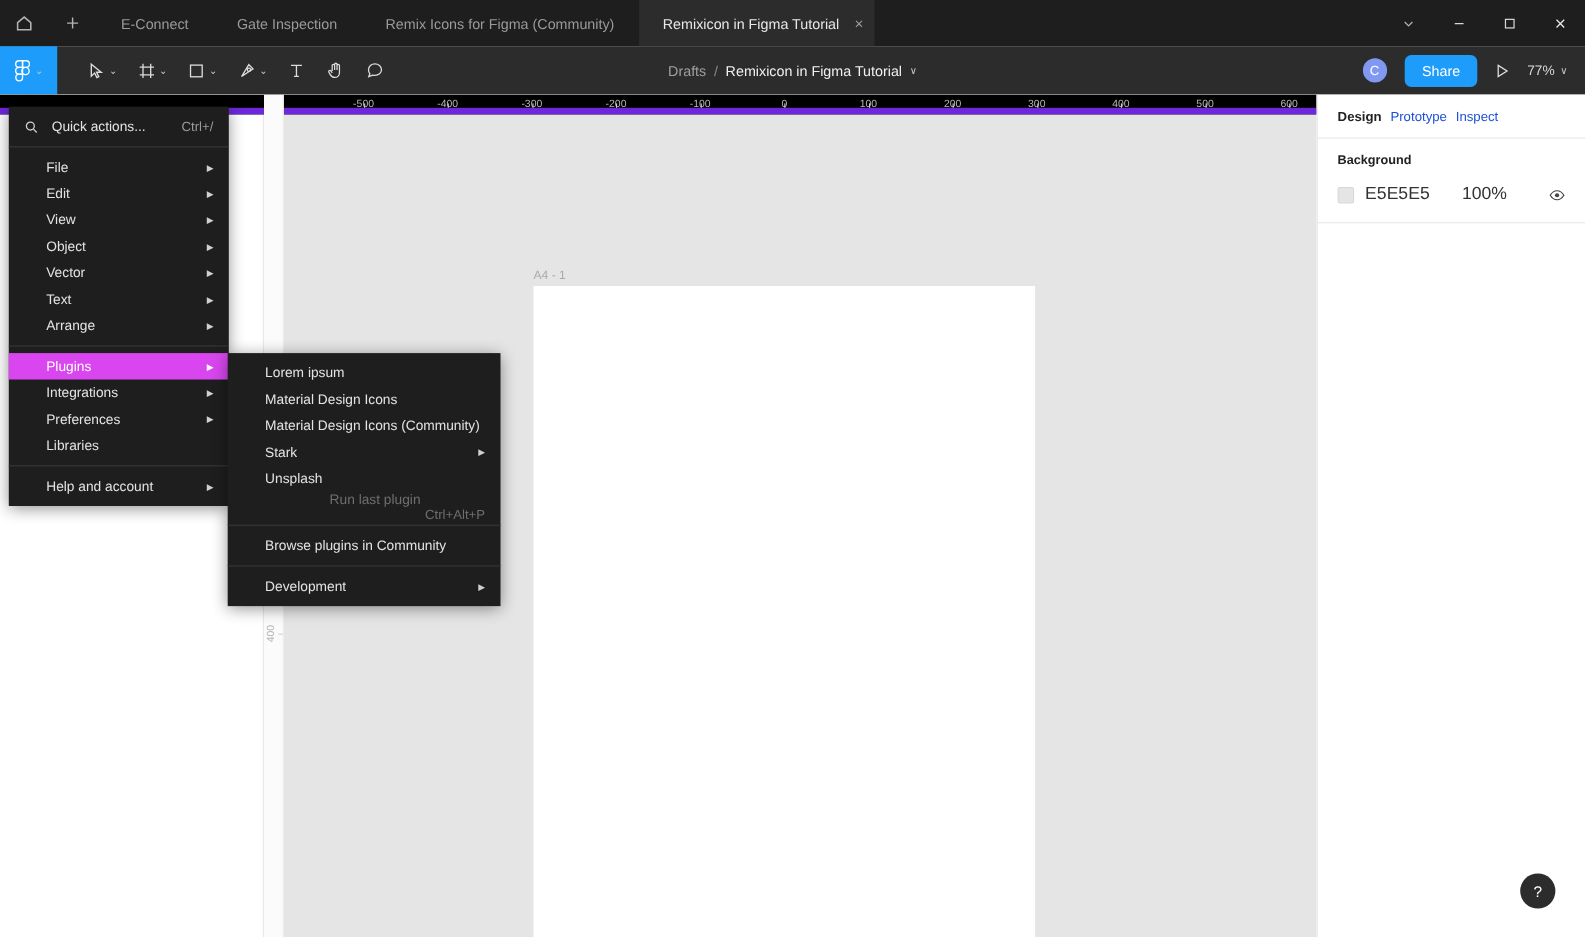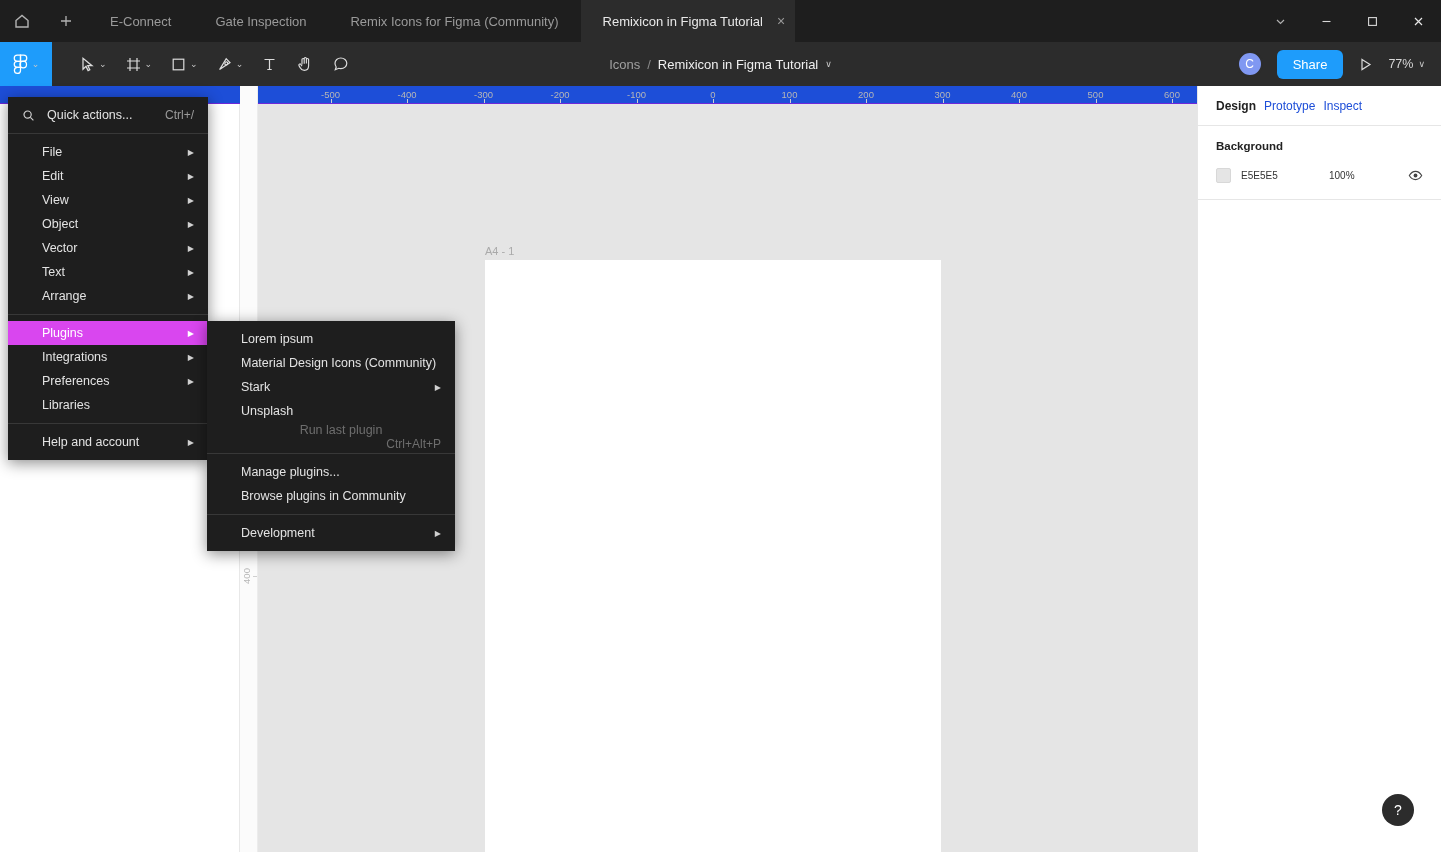--- a/index.html
+++ b/index.html
@@ -79,21 +79,21 @@
     color: #d8d8d8; font-size: 12.5px; display: flex; align-items: center; gap: 5px;
   }
 
   
   .canvas {
     position: absolute; top: 86px; left: 0; width: 1197px; height: 766px;
     background: #e5e5e5; overflow: hidden;
   }
   .ruler-h {
     position: absolute; top: 0; left: 0; width: 1197px; height: 18px;
-    background: #1d4ed8; border-bottom: 1px solid #6d28d9; text-align: right;
+    background: #000000; border-bottom: 6px solid #6d28d9; text-align: right;
   }
   .ruler-v {
     position: absolute; top: 0; left: 240px; width: 18px; height: 766px;
     background: #fbfbfb; border-right: 1px solid #ececec;
   }
   .rh-tick {
     position: absolute; top: 0; font-size: 9.5px; color: #b6b6b6;
     transform: translateX(-50%); line-height: 18px;
   }
   .rh-mark {
@@ -126,21 +126,21 @@
   }
   .rp-tabs {
     height: 40px; display: flex; align-items: center; gap: 8px;
     padding: 0 18px; border-bottom: 1px solid #e6e6e6;
   }
   .rp-tab { font-size: 12px; color: #1d4ed8; }
   .rp-tab.active { color: #222; font-weight: bold; }
   .rp-section { padding: 14px 18px 16px; border-bottom: 1px solid #e6e6e6; }
   .rp-title { font-size: 11.5px; font-weight: bold; color: #222; }
   .rp-row {
-    display: flex; align-items: center; margin-top: 16px; font-size: 10px; color: #333;
+    display: flex; align-items: center; margin-top: 16px; font-size: 16px; color: #333;
   }
   .swatch {
     width: 15px; height: 15px; background: #e5e5e5;
     border: 1px solid #d8d8d8; border-radius: 2px; margin-right: 10px;
   }
   .rp-hex { width: 88px; }
   .rp-opacity { flex: 1; }
   .eye { color: #555; display: flex; }
   .rp-export {
     padding: 16px 18px; display: flex; align-items: center;
@@ -281,21 +281,21 @@
         <path d="M6 9.5 V4.6 a1.1 1.1 0 0 1 2.2 0 V8.7 M8.2 8.4 V3.6 a1.1 1.1 0 0 1 2.2 0 V8.6 M10.4 8.6 V4.6 a1.1 1.1 0 0 1 2.2 0 V10.8 c0 2.6 -1.7 4.6 -4.3 4.6 c-2.3 0 -3.3 -1.2 -4.2 -2.8 L3 10.6 a1.05 1.05 0 0 1 1.8 -1.1 L6 11.2"></path>
       </svg>
     </div>
     <div class="tool">
       <svg width="18" height="18" viewBox="0 0 18 18" fill="none" stroke="#dcdcdc" stroke-width="1.2">
         <path d="M14.8 8.3 c0 3.1 -2.7 5.3 -6 5.3 c-0.7 0 -1.4 -0.1 -2 -0.3 L3.3 14.7 L4.2 12 C3.4 11 3 9.7 3 8.3 C3 5.2 5.6 3 8.8 3 s6 2.2 6 5.3 z"></path>
       </svg>
     </div>
 
     <div class="breadcrumb">
-      <span class="bc-drafts">Icons</span>
+      <span class="bc-drafts">Drafts</span>
       <span class="bc-sep">/</span>
       <span class="bc-file">Remixicon in Figma Tutorial</span>
       <span class="caret">∨</span>
     </div>
 
     <div class="tb-right">
       <div class="avatar">C</div>
       <button class="share-btn">Share</button>
       <div class="play-btn">
         <svg width="17" height="17" viewBox="0 0 17 17" fill="none" stroke="#dcdcdc" stroke-width="1.2">
@@ -438,38 +438,38 @@
         <span>Help and account</span>
         <span class="arrow">▶</span>
       </div>
     </div>
 
   <div class="menu sub-menu" id="sub-menu">
       <div class="mi">
         <span>Lorem ipsum</span>
       </div>
       <div class="mi">
+        <span>Material Design Icons</span>
+      </div>
+      <div class="mi">
         <span>Material Design Icons (Community)</span>
       </div>
       <div class="mi">
         <span>Stark</span>
         <span class="arrow">▶</span>
       </div>
       <div class="mi">
         <span>Unsplash</span>
       </div>
       <div class="mi disabled">
         <span>Run last plugin</span>
         <span class="shortcut">Ctrl+Alt+P</span>
       </div>
       <div class="msep"></div>
       <div class="mi">
-        <span>Manage plugins...</span>
-      </div>
-      <div class="mi">
         <span>Browse plugins in Community</span>
       </div>
       <div class="msep"></div>
       <div class="mi">
         <span>Development</span>
         <span class="arrow">▶</span>
       </div>
     </div>
 
 </div>

